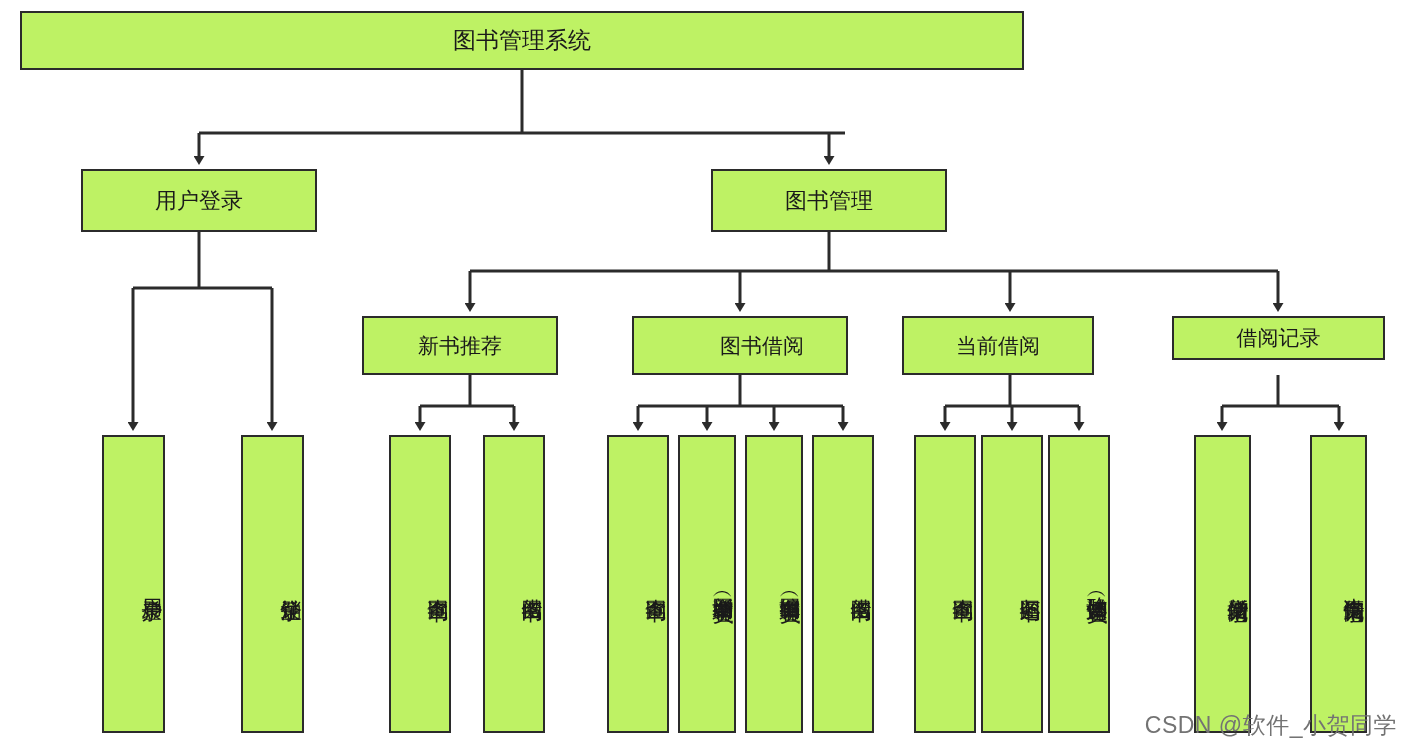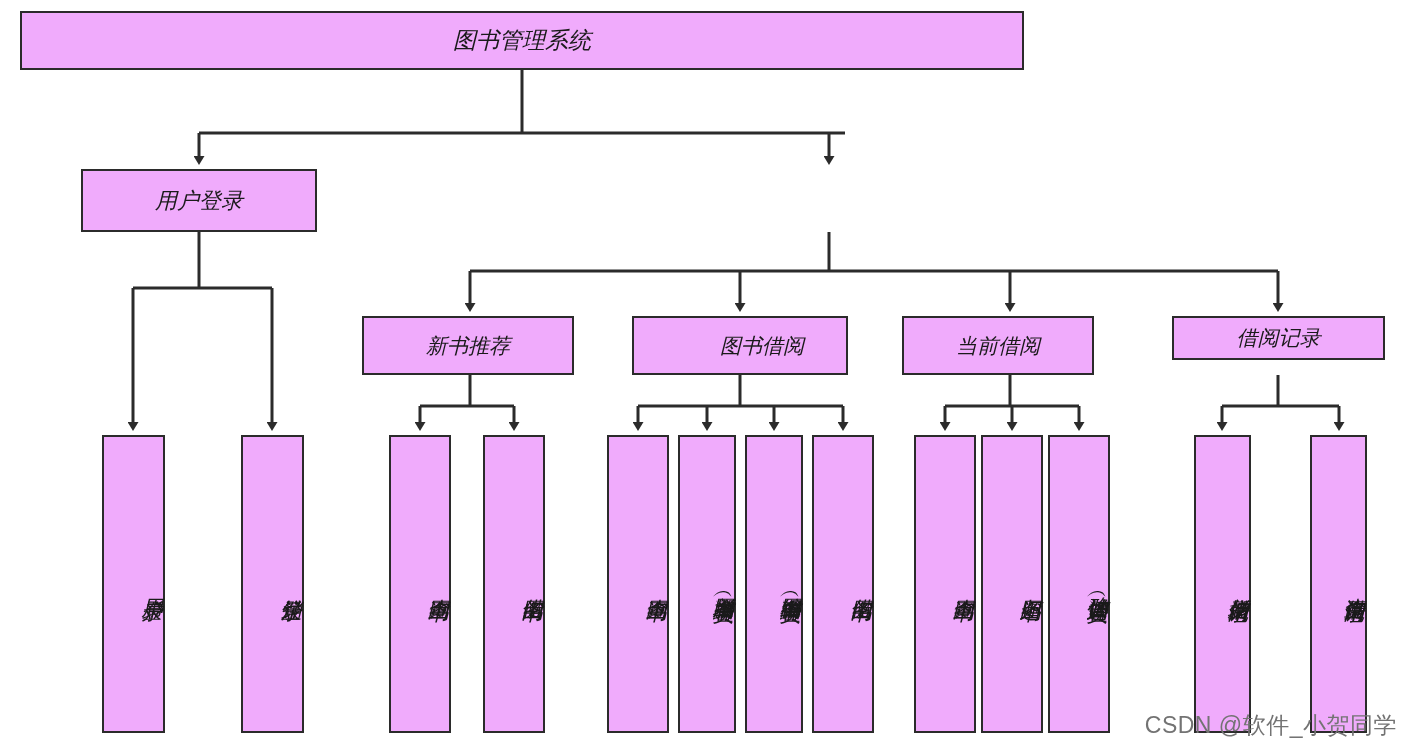--- a/index.html
+++ b/index.html
@@ -14,26 +14,25 @@
     position: relative;
     width: 1405px;
     height: 747px;
     background: #ffffff;
     overflow: hidden;
   }
   .node {
     position: absolute;
     box-sizing: border-box;
     border: 2px solid #2b2b2b;
-    background: #f0abfc;
+    background: #bef264;
     display: flex;
     align-items: center;
     justify-content: center;
     color: #1a1a1a;
-    font-style: italic;
   }
   .node.root {
     font-size: 23px;
   }
   .node.lvl2 {
     font-size: 22px;
   }
   .node.lvl3 {
     font-size: 21px;
   }
@@ -126,22 +125,25 @@
     </g>
   </svg>
 
   <div class="node root" style="left:20px; top:11px; width:1004px; height:59px;">
     <span class="label">图书管理系统</span>
   </div>
 
   <div class="node lvl2" style="left:81px; top:169px; width:236px; height:63px;">
     <span class="label">用户登录</span>
   </div>
-
-  <div class="node lvl3" style="left:362px; top:316px; width:212px; height:59px;">
+  <div class="node lvl2" style="left:711px; top:169px; width:236px; height:63px;">
+    <span class="label">图书管理</span>
+  </div>
+
+  <div class="node lvl3" style="left:362px; top:316px; width:196px; height:59px;">
     <span class="label">新书推荐</span>
   </div>
   <div class="node lvl3" style="left:632px; top:316px; width:216px; height:59px;padding-left:44px;">
     <span class="label">图书借阅</span>
   </div>
   <div class="node lvl3" style="left:902px; top:316px; width:192px; height:59px;">
     <span class="label">当前借阅</span>
   </div>
   <div class="node lvl3" style="left:1172px; top:316px; width:213px; height:44px;">
     <span class="label">借阅记录</span>

